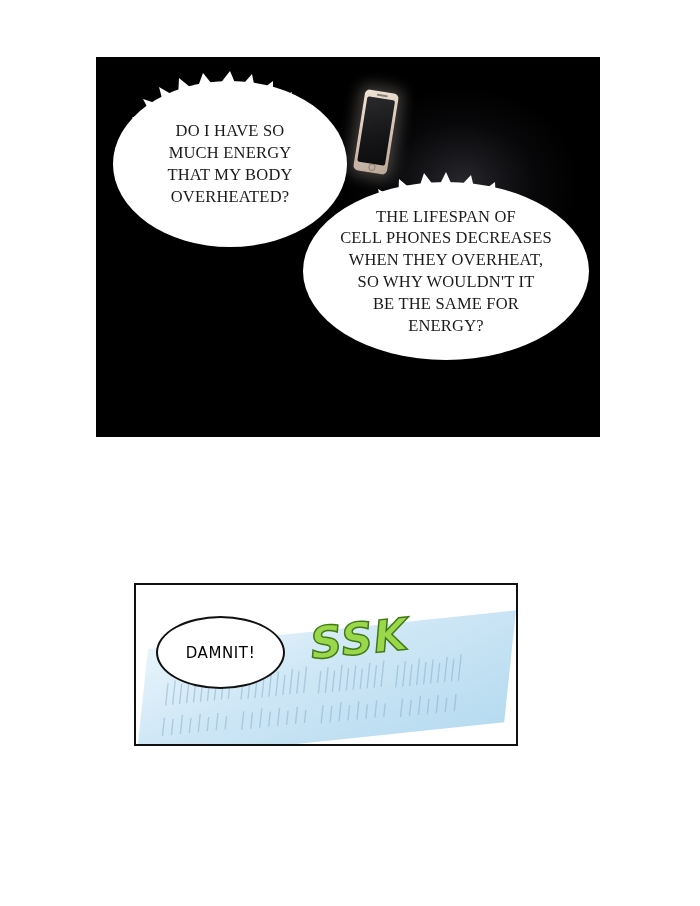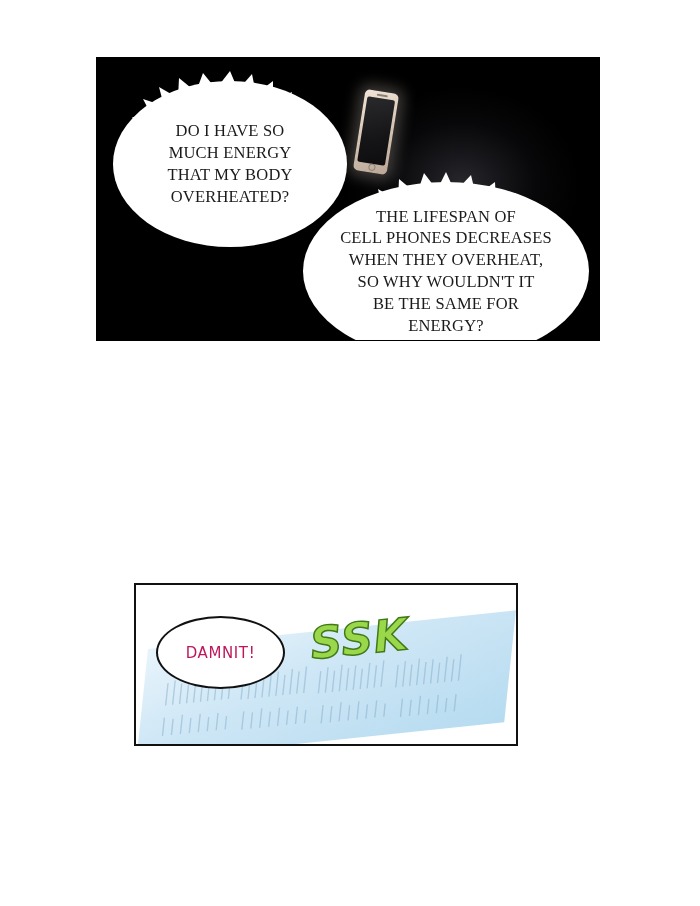--- a/index.html
+++ b/index.html
@@ -14,21 +14,21 @@
     font-family: "Liberation Serif", serif;
     overflow: hidden;
   }
 
   
   #panel-one {
     position: absolute;
     left: 96px;
     top: 57px;
     width: 504px;
-    height: 284px;
+    height: 380px;
     background: #000000;
     border: 1px solid #000000;
     box-sizing: border-box;
     overflow: hidden;
   }
   
   #panel-one .ambient-glow {
     position: absolute;
     left: 250px;
     top: 30px;
@@ -189,21 +189,21 @@
   }
   #balloon-damnit .oval-text {
     position: absolute;
     inset: 0;
     display: flex;
     align-items: center;
     justify-content: center;
     font-family: "DejaVu Sans", sans-serif;
     font-size: 15px;
     letter-spacing: 0.6px;
-    color: #be185d;
+    color: #000000;
   }
 
   #sfx-ssk {
     position: absolute;
     left: 174px;
     top: 28px;
     font-family: "DejaVu Sans", sans-serif;
     font-size: 44px;
     font-style: italic;
     font-weight: 700;

